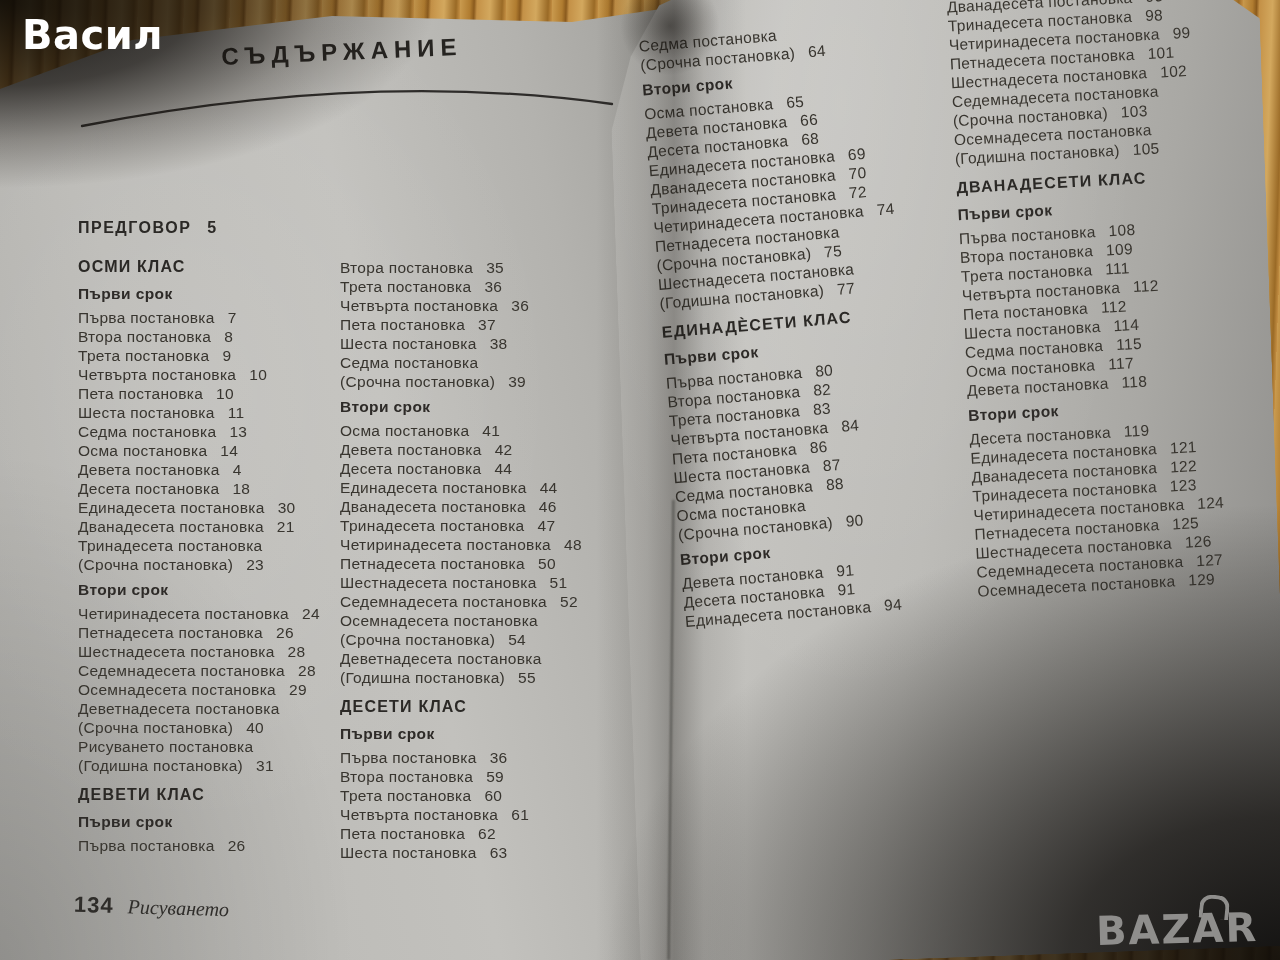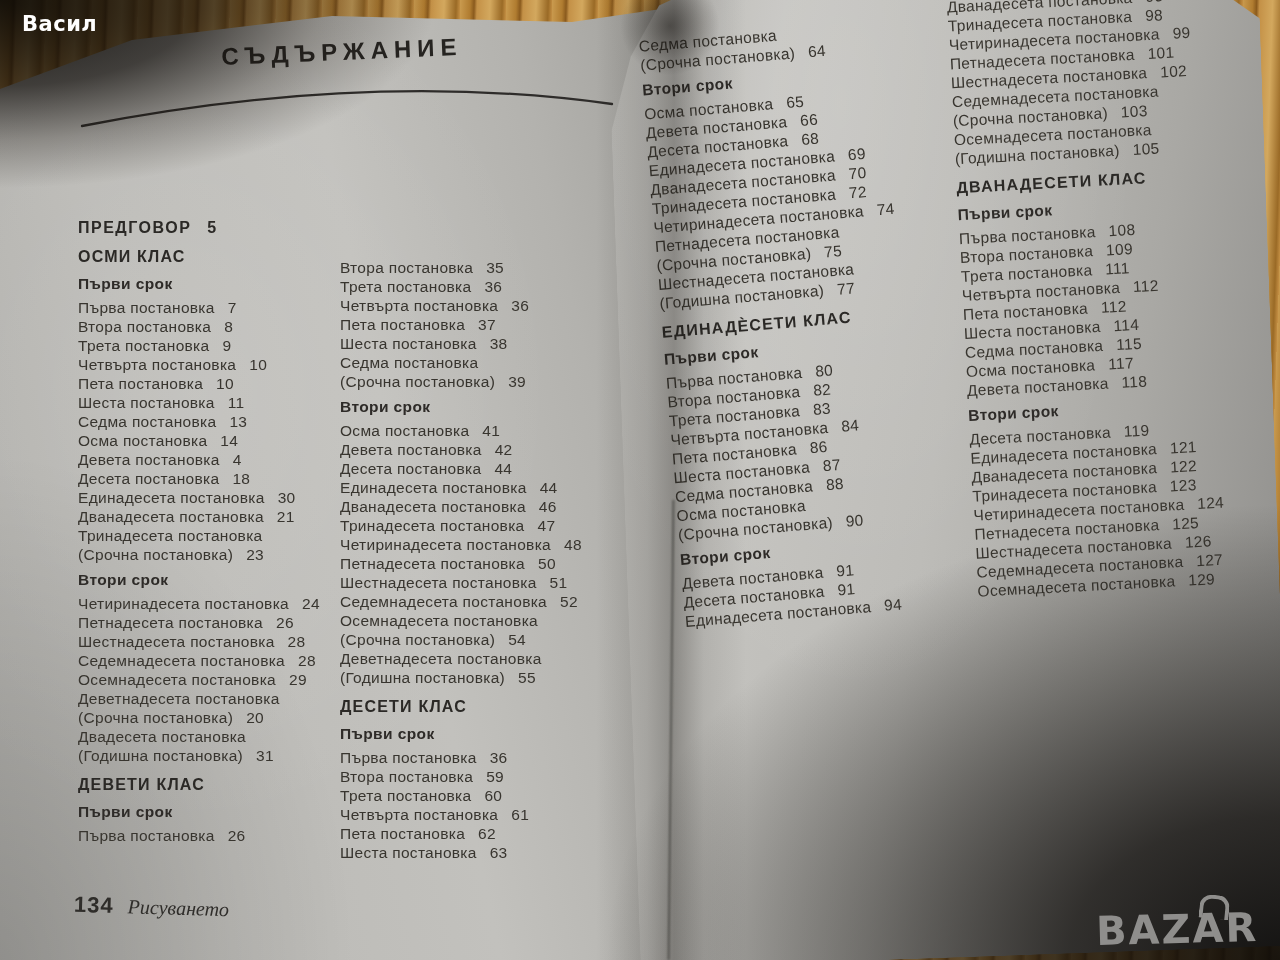--- a/index.html
+++ b/index.html
@@ -37,21 +37,21 @@
     transform:rotate(-2.4deg); white-space:nowrap;
   }
   .title-underline { position:absolute; left:86px; top:70px; }
   .col { position:absolute; }
   .col1 { left:86px; top:212px; }
   .col2 { left:348px; top:238px;margin-top:14px; }
   .col3 { left:57px; top:44px; transform:rotate(-2.6deg); transform-origin:0 100%; }
   .col4 { left:350px; top:16px; transform:rotate(-1deg); transform-origin:0 100%; }
   .line { white-space:nowrap; color:#38352f; font-size:15.5px; line-height:19px; letter-spacing:0.3px; }
   .line .pg { margin-left:13px; }
-  .preface { font-size:16px; font-weight:bold; letter-spacing:1.5px; color:#2b2926; margin-bottom:10px; }
+  .preface { font-size:16px; font-weight:bold; letter-spacing:1.5px; color:#2b2926; margin-bottom:20px; }
   .preface .pg { margin-left:16px; }
   .heading { font-size:16px; font-weight:bold; letter-spacing:1.2px; color:#2b2926; margin-top:10px; margin-bottom:8px; }
   .sub { font-weight:bold; font-size:15.5px; letter-spacing:0.4px; color:#2e2b28; margin-top:6px; margin-bottom:5px; }
   .page-footer {
     position:absolute; left:82px; top:888px; transform:rotate(1.6deg); color:#2f2d2a; white-space:nowrap;
   }
   .page-footer .pgnum { font-size:22px; font-weight:600; letter-spacing:1px; }
   .page-footer .bktitle { font-family:"Liberation Serif", serif; font-style:italic; font-size:20px; margin-left:14px; }
   .gutter {
     position:absolute; left:596px; top:0; width:150px; height:960px; pointer-events:none;
@@ -71,21 +71,21 @@
     background:radial-gradient(ellipse at 0% 0%, rgba(8,7,5,0.92) 0%, rgba(16,13,10,0.72) 32%,
       rgba(26,21,16,0.30) 52%, rgba(30,24,18,0) 70%);
   }
   .corner-shadow {
     position:absolute; right:0; bottom:0; width:680px; height:460px; pointer-events:none;
     background:radial-gradient(ellipse at 100% 100%, rgba(10,9,8,0.92) 0%, rgba(16,14,12,0.78) 22%,
       rgba(28,26,23,0.42) 46%, rgba(30,28,25,0) 70%);
   }
   .watermark {
     position:absolute; left:22px; top:12px; color:#ffffff;
-    font-family:"DejaVu Sans", sans-serif; font-size:21px; font-weight:bold; letter-spacing:0.5px;
+    font-family:"DejaVu Sans", sans-serif; font-size:40px; font-weight:bold; letter-spacing:0.5px;
   }
   .bazar {
     position:absolute; right:22px; bottom:8px; color:#8f8e8c;
     font-family:"DejaVu Sans", sans-serif; font-size:40px; font-weight:900;
     letter-spacing:2px; transform:rotate(-1.5deg);
   }
   .bazar .handle {
     position:absolute; right:28px; top:-10px; width:22px; height:20px;
     border:4px solid #8f8e8c; border-bottom:none; border-radius:12px 12px 0 0;
     transform:rotate(7deg);
@@ -120,22 +120,22 @@
         <div class="line entry"><span>Дванадесета постановка</span><span class="pg">21</span></div>
         <div class="line entry"><span>Тринадесета постановка</span></div>
         <div class="line entry"><span>(Срочна постановка)</span><span class="pg">23</span></div>
         <div class="line sub"><span>Втори срок</span></div>
         <div class="line entry"><span>Четиринадесета постановка</span><span class="pg">24</span></div>
         <div class="line entry"><span>Петнадесета постановка</span><span class="pg">26</span></div>
         <div class="line entry"><span>Шестнадесета постановка</span><span class="pg">28</span></div>
         <div class="line entry"><span>Седемнадесета постановка</span><span class="pg">28</span></div>
         <div class="line entry"><span>Осемнадесета постановка</span><span class="pg">29</span></div>
         <div class="line entry"><span>Деветнадесета постановка</span></div>
-        <div class="line entry"><span>(Срочна постановка)</span><span class="pg">20</span></div>
-        <div class="line entry"><span>Двадесета постановка</span></div>
+        <div class="line entry"><span>(Срочна постановка)</span><span class="pg">40</span></div>
+        <div class="line entry"><span>Рисуването постановка</span></div>
         <div class="line entry"><span>(Годишна постановка)</span><span class="pg">31</span></div>
         <div class="line heading"><span>ДЕВЕТИ КЛАС</span></div>
         <div class="line sub"><span>Първи срок</span></div>
         <div class="line entry"><span>Първа постановка</span><span class="pg">26</span></div>
       </div>
     <div class="col col2">
         <div class="line entry"><span>Втора постановка</span><span class="pg">35</span></div>
         <div class="line entry"><span>Трета постановка</span><span class="pg">36</span></div>
         <div class="line entry"><span>Четвърта постановка</span><span class="pg">36</span></div>
         <div class="line entry"><span>Пета постановка</span><span class="pg">37</span></div>

